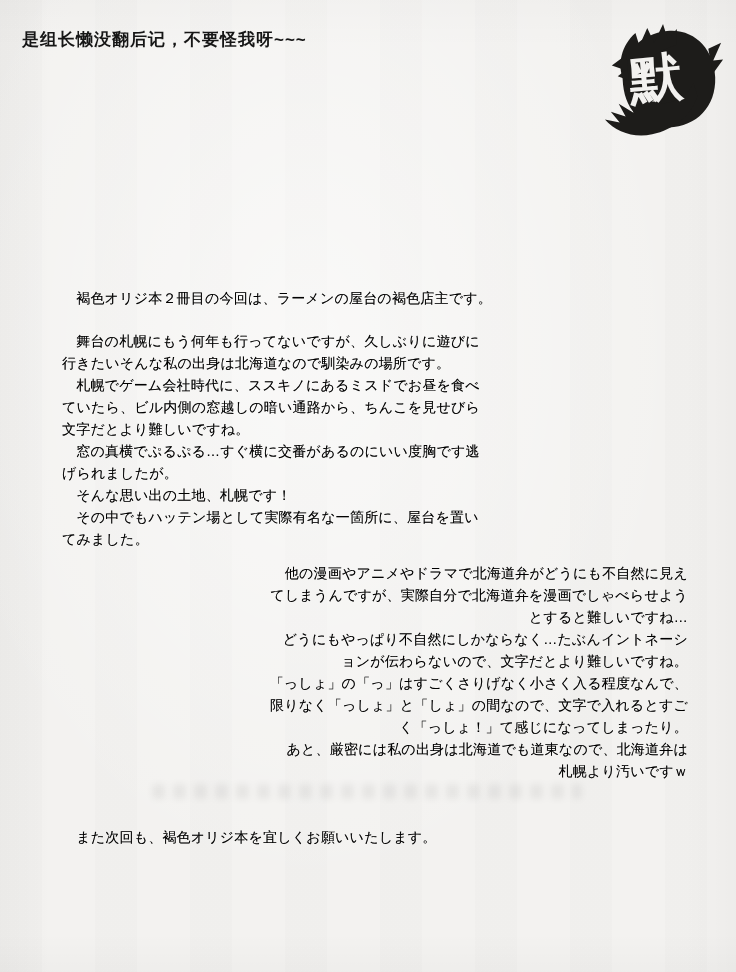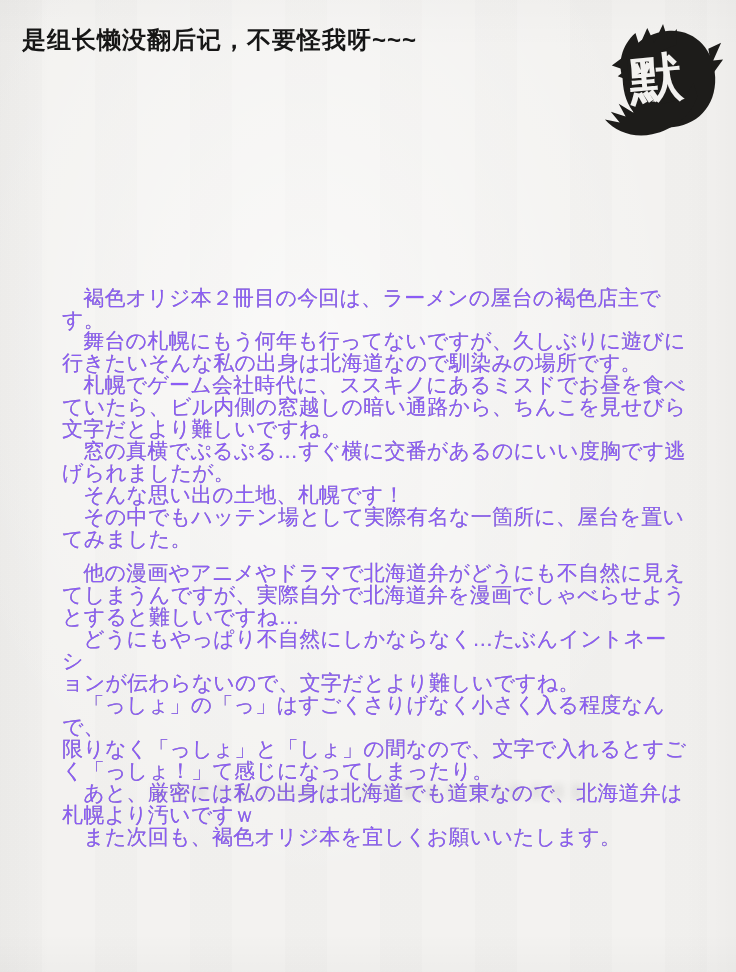--- a/index.html
+++ b/index.html
@@ -20,21 +20,21 @@
       repeating-linear-gradient(90deg, rgba(0,0,0,0.010) 0 42px, rgba(255,255,255,0.014) 42px 95px);
   }
 
   
   .translator-notes {
     position: absolute;
     left: 22px;
     top: 20px;
     color: #161616;
     font-weight: 700;
-    font-size: 24px;
+    font-size: 17px;
     letter-spacing: 1px;
   }
   .translator-notes .note-line {
     height: 46px;
     line-height: 40px;
     white-space: nowrap;
   }
 
   
   .logo {
@@ -43,30 +43,30 @@
     right: 8px;
     width: 128px;
     height: 148px;
   }
 
   
   .afterword-block {
     position: absolute;
     left: 62px;
     right: 48px;
-    color: #8b5cf6;
-    font-size: 21px;
+    color: #000000;
+    font-size: 14px;
     line-height: 22px;
     white-space: pre-line;
     letter-spacing: 0.2px;
     text-shadow: 0 0 0.5px rgba(108,108,108,0.65);
   }
   .block-intro   { top: 287px; }
   .block-sapporo { top: 330px; }
-  .block-dialect { top: 562px; }
+  .block-dialect { top: 562px; text-align: right; }
   .block-closing { top: 826px; }
 
   
   .ghost-text {
     position: absolute;
     left: 152px;
     top: 784px;
     width: 430px;
     height: 15px;
     background: repeating-linear-gradient(90deg,

